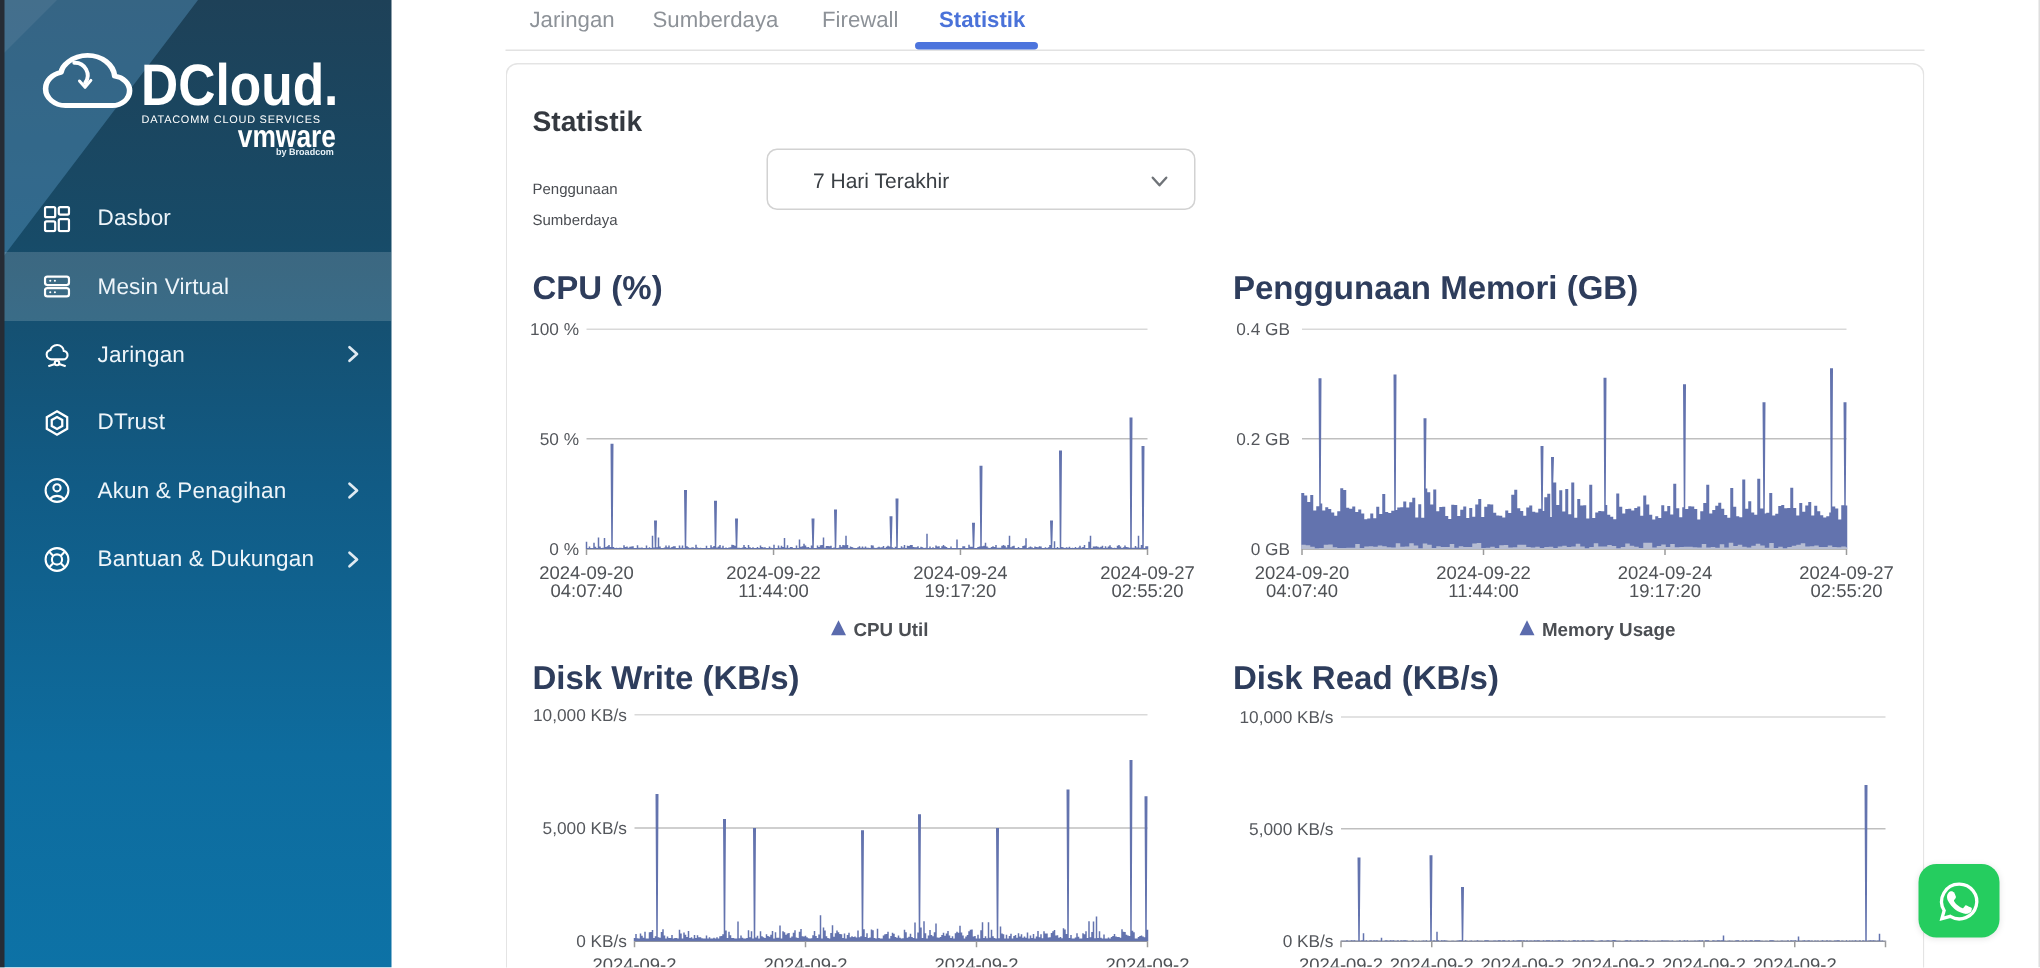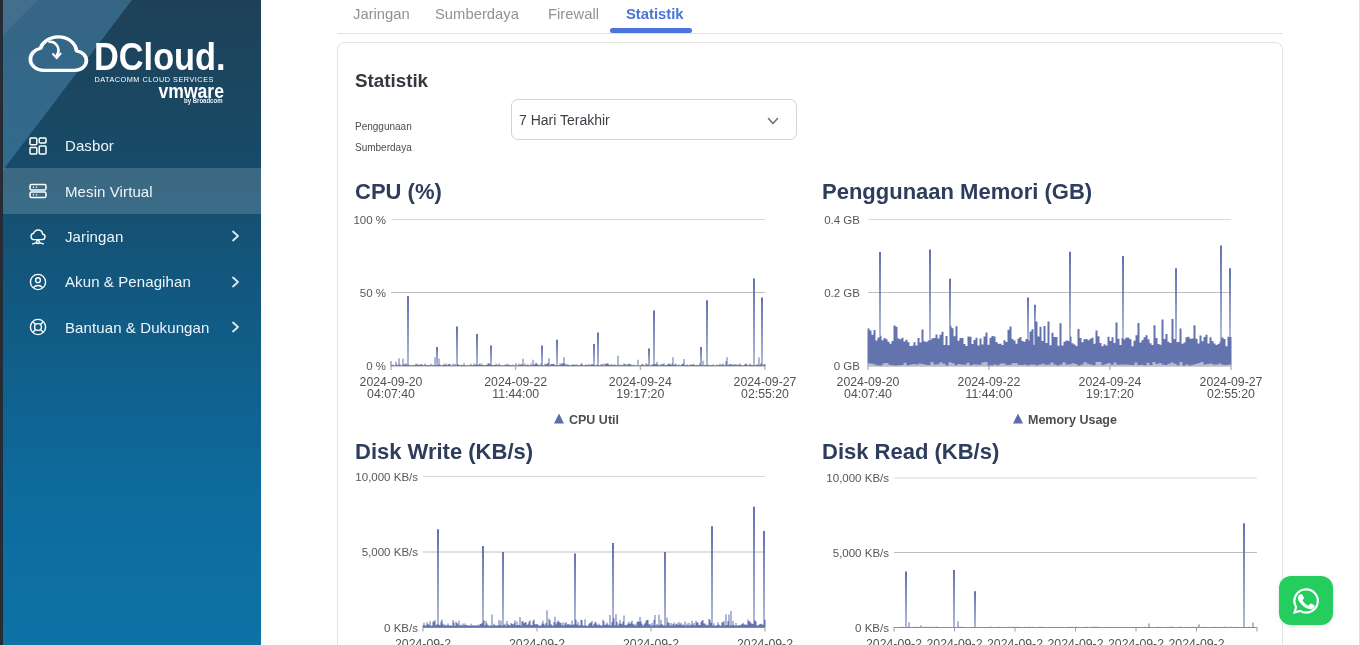--- a/index.html
+++ b/index.html
@@ -20,21 +20,21 @@
 .nav .chev{position:absolute;right:21px;top:50%;transform:translateY(-50%)}
 .tab{position:absolute;top:6px;font-size:14.8px;color:#8d9298}
 .tab.act{color:#4a72d9;font-weight:bold}
 .tabline{position:absolute;left:337px;top:33px;width:946px;height:1px;background:#e2e2e2}
 .tabbar{position:absolute;left:610px;top:27.5px;width:82px;height:5px;background:#4c74dd;border-radius:2.5px}
 .card{position:absolute;left:337px;top:42px;width:946px;height:620px;border:1px solid #e4e4e4;
   border-bottom:none;border-radius:8px 8px 0 0;background:#fff}
 .h1{position:absolute;left:355px;top:70px;font-size:18.8px;font-weight:bold;color:#343940}
 .lbl{position:absolute;left:355px;top:116px;font-size:10px;color:#4a4d52;line-height:21px}
 .ddl{position:absolute;left:511px;top:99px;width:286px;height:41px;border:1px solid #d2d2d2;border-radius:7px;
-  background:#fff;display:flex;align-items:center;padding-left:7px;font-size:14px;color:#3a3f44}
+  background:#fff;display:flex;align-items:center;padding-left:30px;font-size:14px;color:#3a3f44}
 .ddl svg{position:absolute;right:16px;top:14px}
 .ctitle{position:absolute;font-size:22px;font-weight:bold;color:#2e3d5c}
 .wa{position:absolute;left:1279px;top:576px;width:54px;height:49px;border-radius:12px;background:#25cd5f;
   display:flex;align-items:center;justify-content:center;box-shadow:0 1px 4px rgba(0,0,0,.1);z-index:5}
 .redge{position:absolute;right:0;top:0;width:1px;height:645px;background:#dedede}
 </style>
 </head>
 <body>
 <div class="sidebar">
   <div class="facet f2"></div>
@@ -77,20 +77,27 @@
           <path d="M4.406 3.342A5.53 5.53 0 0 1 8 2c2.69 0 4.923 2 5.166 4.579C14.758 6.804 16 8.137 16 9.773 16 11.569 14.502 13 12.687 13H3.781C1.708 13 0 11.366 0 9.318c0-1.763 1.266-3.223 2.942-3.593.143-.863.698-1.723 1.464-2.383z"></path>
         </g>
         <path d="M9 12.6 v1"></path>
         <circle cx="9" cy="15" r="1.5"></circle>
         <path d="M7.6 15.7 L3.2 17.2 M10.4 15.7 L14.8 17.2"></path>
       </svg>
       <span class="txt">Jaringan</span>
       <svg class="chev" width="9" height="14" viewBox="0 0 9 14" fill="none" stroke="#dfeaf2" stroke-width="1.8" stroke-linecap="round" stroke-linejoin="round">
           <path d="M2 2.5 L7 7 L2 11.5"></path>
         </svg>
+    </div>
+    <div class="item">
+      <svg width="18" height="18" viewBox="0 0 18 18" fill="none" stroke="#fff" stroke-width="1.5">
+        <path d="M9 1.2 L15.8 5.1 V12.9 L9 16.8 L2.2 12.9 V5.1 Z"></path>
+        <path d="M9 5.0 L12.5 7 V11 L9 13 L5.5 11 V7 Z"></path>
+      </svg>
+      <span class="txt">DTrust</span>
     </div>
     <div class="item">
       <svg width="18" height="18" viewBox="0 0 18 18" fill="none" stroke="#fff" stroke-width="1.4">
         <circle cx="9" cy="9" r="7.6"></circle>
         <circle cx="9" cy="7.2" r="2.4"></circle>
         <path d="M4.4 14.6 a 6.2 6.2 0 0 1 9.2 0"></path>
       </svg>
       <span class="txt">Akun &amp; Penagihan</span>
       <svg class="chev" width="9" height="14" viewBox="0 0 9 14" fill="none" stroke="#dfeaf2" stroke-width="1.8" stroke-linecap="round" stroke-linejoin="round">
           <path d="M2 2.5 L7 7 L2 11.5"></path>

